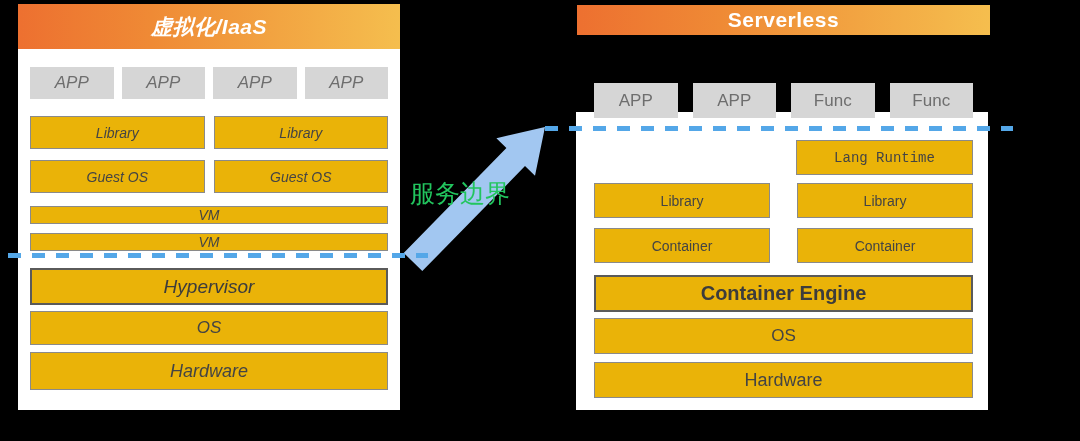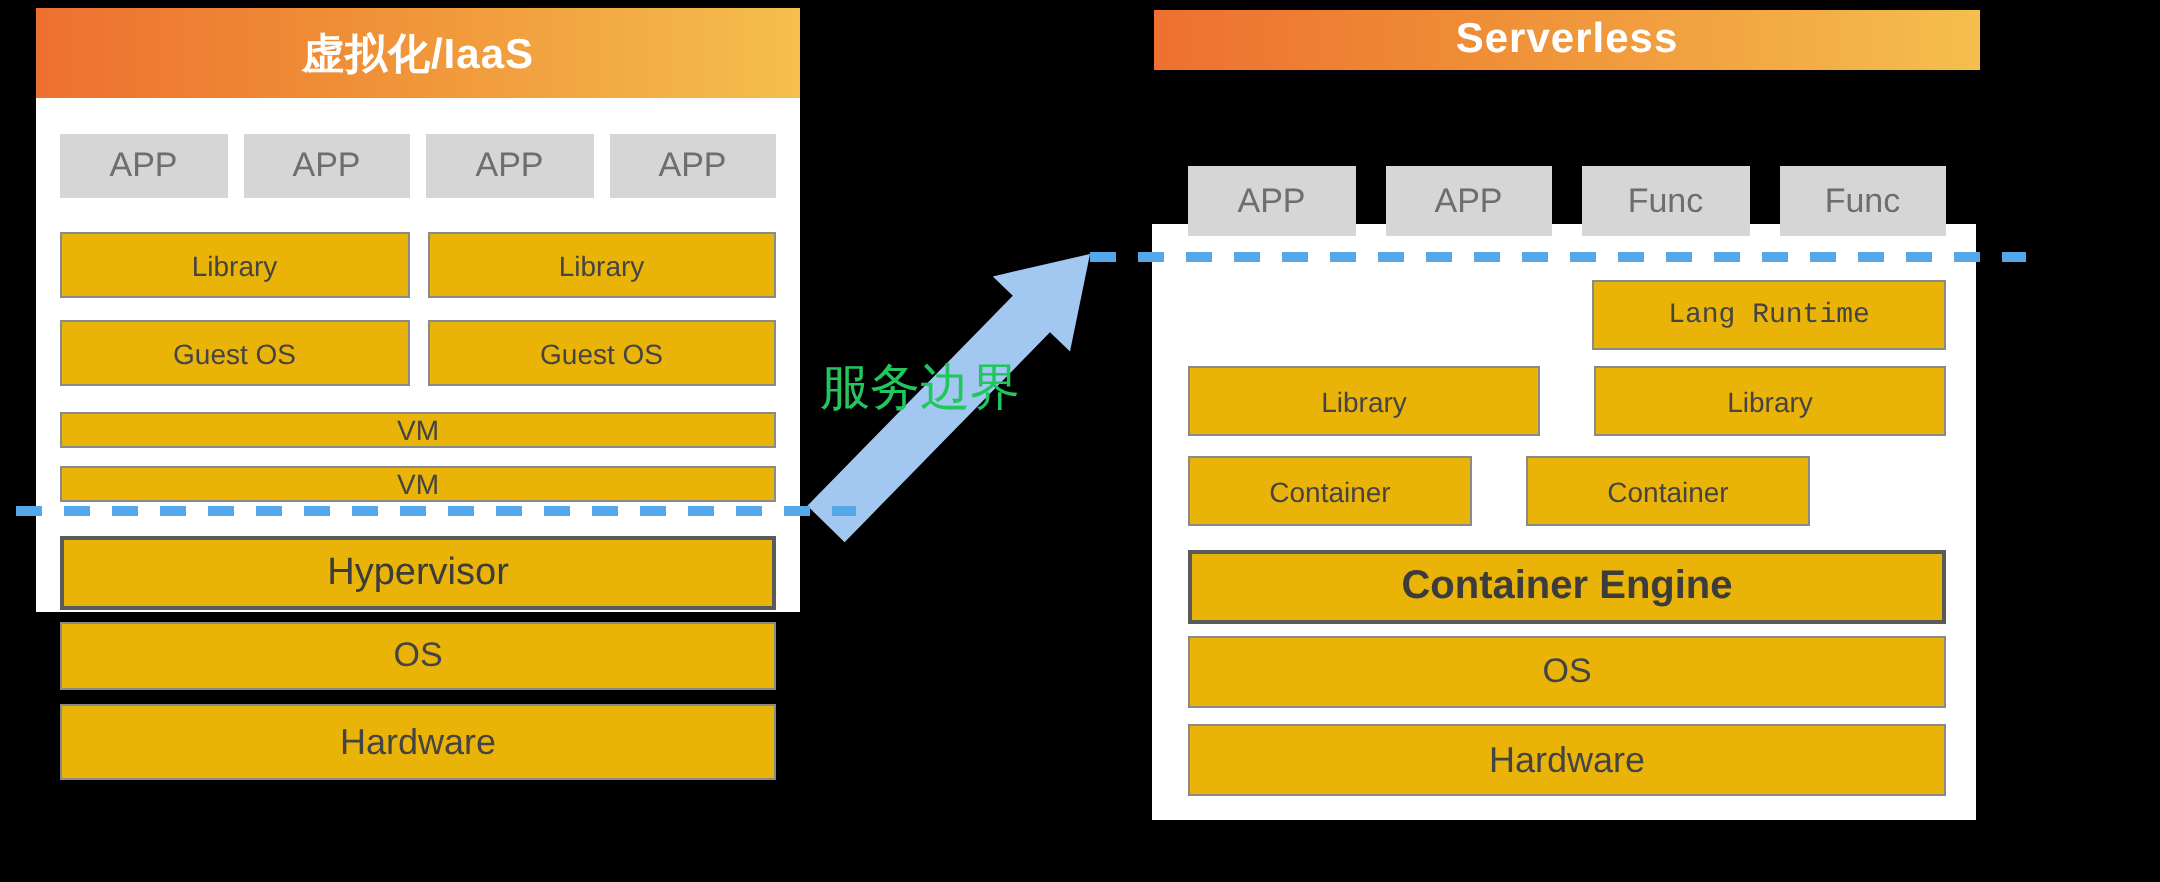--- a/index.html
+++ b/index.html
@@ -66,21 +66,21 @@
     left:410px;top:177px;
     font-size:25px;
     color:#22c55e;
     z-index:6;
     white-space:nowrap;
   }
 </style>
 </head>
 <body>
 
-<div class="panel" style="left:18px;top:4px;width:382px;height:302px;">
+<div class="panel" style="left:18px;top:4px;width:382px;height:406px;font-style:italic;">
 
   <div class="header" style="left:0;top:0;width:382px;height:45px;">
     <span>虚拟化/IaaS</span>
   </div>
 
   <div class="row" style="left:12px;top:63px;width:358px;height:32px;gap:8px;">
     <div class="box gray">APP</div>
     <div class="box gray">APP</div>
     <div class="box gray">APP</div>
     <div class="box gray">APP</div>
@@ -120,21 +120,21 @@
     <div class="box gray">Func</div>
   </div>
 
   <div class="box full" style="left:220px;top:28px;width:177px;height:35px;font-size:14px;font-family:Liberation Mono, monospace;">Lang Runtime</div>
 
   <div class="row" style="left:18px;top:71px;width:379px;height:35px;gap:27px;">
     <div class="box">Library</div>
     <div class="box">Library</div>
   </div>
 
-  <div class="row" style="left:18px;top:116px;width:311px;height:35px;gap:27px;">
+  <div class="row" style="left:18px;top:116px;width:379px;height:35px;gap:27px;">
     <div class="box">Container</div>
     <div class="box">Container</div>
   </div>
 
   <div class="box full thick" style="left:18px;top:163px;width:379px;height:37px;font-size:20px;font-weight:bold;">Container Engine</div>
   <div class="box full" style="left:18px;top:206px;width:379px;height:36px;font-size:17px;">OS</div>
   <div class="box full" style="left:18px;top:250px;width:379px;height:36px;font-size:18px;">Hardware</div>
 
 </div>
 

